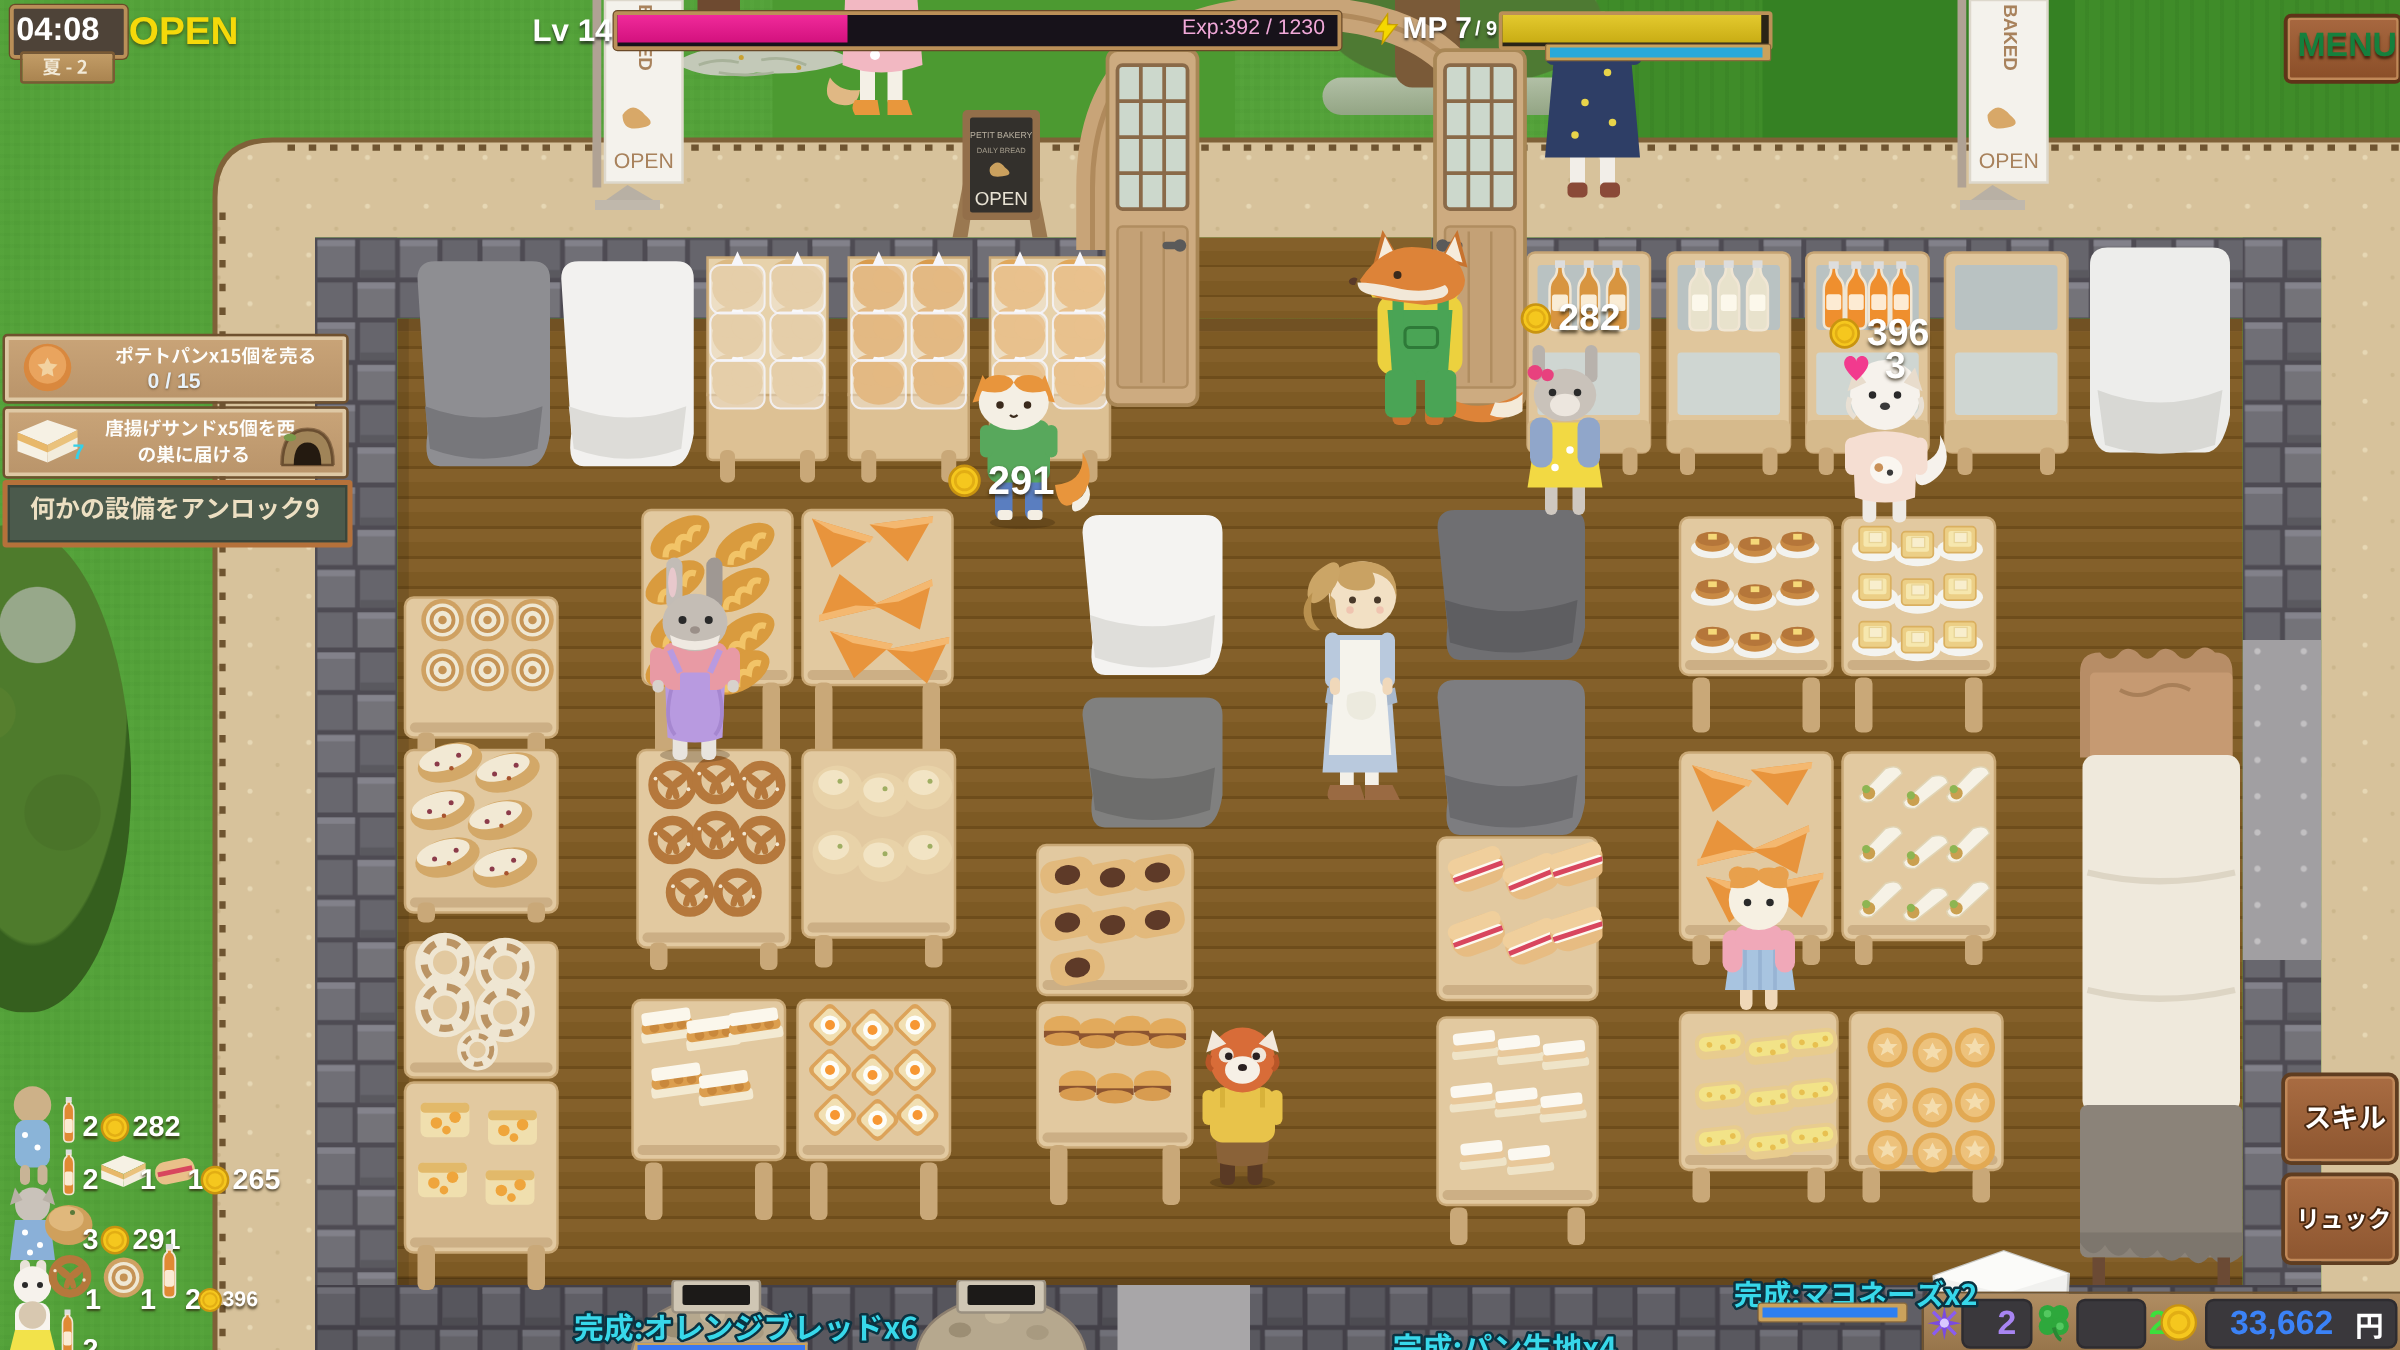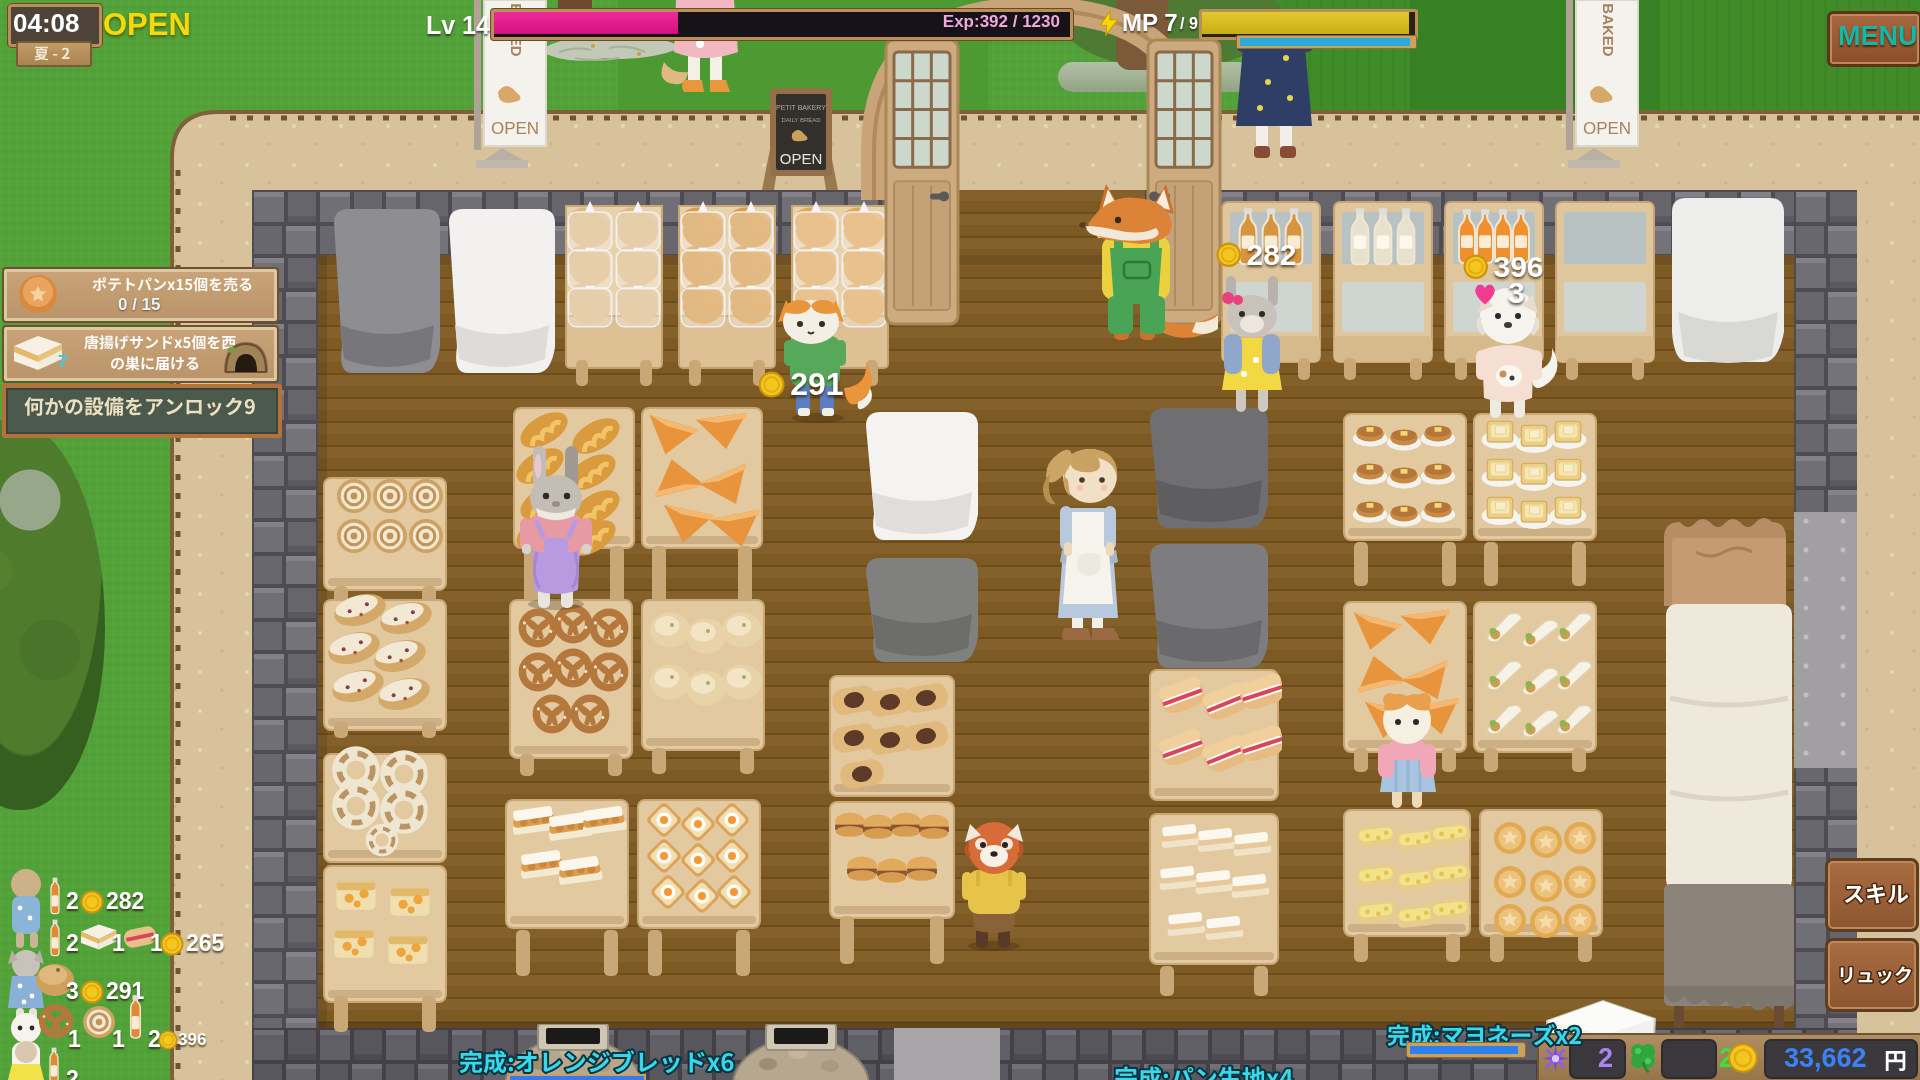--- a/index.html
+++ b/index.html
@@ -1374,39 +1374,39 @@
 <div class="abs" style="left:16px;top:41px;width:72px;height:22px;background:linear-gradient(180deg,#c29c66,#aa8450);
  border:2px solid #7a5a34;border-radius:3px;"></div>
 <svg width="44" height="21" viewBox="0 0 44 21" style="position:absolute;left:30px;top:43px;overflow:visible">
       <path d="M1.1 -12.2H13.9V-10.7H1.1ZM5.2 -3.1Q6.0 -2.2 7.4 -1.6Q8.8 -1.0 10.6 -0.6Q12.5 -0.3 14.7 -0.2Q14.4 0.0 14.1 0.5Q13.8 1.0 13.7 1.3Q11.4 1.2 9.5 0.8Q7.7 0.3 6.2 -0.5Q4.7 -1.3 3.7 -2.5ZM10.3 -3.8H10.7L11.0 -3.9L12.1 -3.2Q11.4 -2.0 10.2 -1.2Q9.0 -0.4 7.5 0.1Q6.1 0.6 4.4 0.9Q2.8 1.2 1.1 1.3Q1.0 1.0 0.8 0.6Q0.6 0.2 0.4 -0.1Q2.0 -0.2 3.5 -0.4Q5.0 -0.6 6.4 -1.0Q7.7 -1.5 8.7 -2.1Q9.7 -2.7 10.3 -3.5ZM5.3 -4.9 7.1 -4.5Q6.1 -3.4 4.8 -2.5Q3.5 -1.7 1.6 -1.1Q1.5 -1.3 1.3 -1.5Q1.1 -1.8 0.9 -2.0Q0.7 -2.2 0.5 -2.3Q2.3 -2.8 3.5 -3.4Q4.7 -4.1 5.3 -4.9ZM6.5 -11.4 8.6 -11.4Q8.4 -10.8 8.2 -10.3Q8.0 -9.8 7.8 -9.4L6.2 -9.5Q6.2 -10.0 6.3 -10.5Q6.4 -11.0 6.5 -11.4ZM4.1 -7.5V-6.9H10.9V-7.5ZM4.1 -5.9V-5.3H10.9V-5.9ZM4.1 -9.1V-8.5H10.9V-9.1ZM2.4 -10.1H12.7V-4.3H2.4ZM5.4 -3.8H11.0V-2.6H4.2Z M19.1 -3.5V-5.1H23.2V-3.5Z M28.0 0.0V-1.3Q29.5 -2.6 30.6 -3.8Q31.7 -4.9 32.2 -5.9Q32.8 -6.9 32.8 -7.8Q32.8 -8.3 32.6 -8.7Q32.4 -9.1 32.0 -9.4Q31.7 -9.6 31.1 -9.6Q30.5 -9.6 30.0 -9.2Q29.5 -8.9 29.1 -8.4L27.9 -9.6Q28.7 -10.5 29.5 -10.9Q30.3 -11.3 31.4 -11.3Q32.5 -11.3 33.3 -10.9Q34.0 -10.5 34.5 -9.7Q34.9 -8.9 34.9 -7.9Q34.9 -6.9 34.4 -5.8Q33.9 -4.8 33.1 -3.8Q32.2 -2.7 31.2 -1.7Q31.6 -1.8 32.1 -1.8Q32.7 -1.9 33.0 -1.9H35.4V0.0Z" transform="translate(4,16)" fill="#f2ead8"></path>
     </svg>
 <div class="txt" style="left:103px;top:7px;font-size:31px;font-weight:bold;color:#f5d90a;text-shadow:0 2px 3px rgba(60,50,0,.6);">OPEN</div>
 <div class="txt" style="left:426px;top:11px;font-size:25px;font-weight:bold;color:#fff;text-shadow:0 2px 2px rgba(30,30,30,.7);">Lv 14</div>
 
 <div class="abs" style="left:491px;top:9px;width:576px;height:25px;background:#17121a;border:3px solid #bb9058;border-radius:3px;box-shadow:0 0 0 1px #6a4a28;">
 <div class="abs" style="left:0;top:0;width:184px;height:22px;background:linear-gradient(180deg,#f02a9a,#d3117e);"></div>
-<div class="txt" style="right:10px;top:0px;font-size:17px;font-weight:bold;color:#f0a8d8;">Exp:392 / 1230</div>
+<div class="txt" style="right:10px;top:0px;font-size:17px;font-weight:normal;color:#f0a8d8;">Exp:392 / 1230</div>
 </div>
 <svg class="abs" style="left:1096px;top:10px" width="26" height="26" viewBox="0 0 24 24">
       <path d="M13 1 L4 14 h6 L9 23 L20 9 h-7 z" fill="#f5d800" stroke="#c8a000" stroke-width="1"></path>
     </svg>
 <div class="txt" style="left:1122px;top:9px;font-size:24px;font-weight:bold;color:#fff;text-shadow:0 2px 2px rgba(30,30,30,.7);">MP 7</div>
 <div class="txt" style="left:1180px;top:15px;font-size:16px;font-weight:bold;color:#fff;text-shadow:0 2px 2px rgba(30,30,30,.7);">/ 9</div>
 
 <div class="abs" style="left:1199px;top:9px;width:213px;height:25px;background:#2a2416;border:3px solid #bb9058;border-radius:3px;">
 <div class="abs" style="left:0;top:0;width:207px;height:22px;background:linear-gradient(180deg,#e3c92e,#c9ad14);"></div>
 </div>
 
 <div class="abs" style="left:1236px;top:35px;width:179px;height:12px;background:#caa25c;border:1px solid #8a6a3c;border-radius:2px;">
 <div class="abs" style="left:3px;top:2px;width:170px;height:8px;background:#2aa9da;"></div>
 </div>
 
 <div class="abs" style="left:1827px;top:11px;width:89px;height:50px;background:linear-gradient(180deg,#a86840,#8a4e28);
  border:3px solid #5f3318;border-radius:6px;box-shadow:inset 0 0 0 2px #c08858;"></div>
-<div class="txt" style="left:1838px;top:21px;font-size:27px;font-weight:bold;color:#14b8a6;text-shadow:0 2px 2px #4a2810;text-align:center;">MENU</div>
+<div class="txt" style="left:1838px;top:21px;font-size:27px;font-weight:bold;color:#15803d;text-shadow:0 2px 2px #4a2810;text-align:center;">MENU</div>
 <div class="abs" style="left:2px;top:267px;width:273px;height:52px;background:linear-gradient(180deg,#c9a478,#b9946a);border:2px solid #6f512f;border-radius:4px;box-shadow:inset 0 0 0 3px #dec8a4;"></div>
 <svg class="abs" style="left:16px;top:272px" width="44" height="44" viewBox="0 0 44 44">
 <circle cx="22" cy="22" r="19" fill="#d9883e"></circle>
       <circle cx="22" cy="20" r="15" fill="#e9a45e"></circle>
 <path d="M22 14 l2.4 4.8 l5.6 0.8 l-4 4 l0.8 5.6 l-4.8 -2.4 l-4.8 2.4 l0.8 -5.6 l-4 -4 l5.6 -0.8 z" fill="#f2d2a0"></path>
     </svg>
 <svg width="169" height="21" viewBox="0 0 169 21" style="position:absolute;left:88px;top:274px;overflow:visible">
       <path d="M11.6 -11.2Q11.6 -10.9 11.9 -10.7Q12.1 -10.4 12.4 -10.4Q12.8 -10.4 13.0 -10.7Q13.3 -10.9 13.3 -11.2Q13.3 -11.6 13.0 -11.8Q12.8 -12.1 12.4 -12.1Q12.1 -12.1 11.9 -11.8Q11.6 -11.6 11.6 -11.2ZM10.7 -11.2Q10.7 -11.7 10.9 -12.1Q11.2 -12.5 11.6 -12.7Q12.0 -13.0 12.4 -13.0Q12.9 -13.0 13.3 -12.7Q13.7 -12.5 13.9 -12.1Q14.2 -11.7 14.2 -11.2Q14.2 -10.8 13.9 -10.4Q13.7 -10.0 13.3 -9.7Q12.9 -9.5 12.4 -9.5Q12.0 -9.5 11.6 -9.7Q11.2 -10.0 10.9 -10.4Q10.7 -10.8 10.7 -11.2ZM8.6 -11.8Q8.6 -11.7 8.6 -11.5Q8.6 -11.3 8.5 -11.0Q8.5 -10.7 8.5 -10.5Q8.5 -10.1 8.5 -9.5Q8.5 -9.0 8.5 -8.5Q8.5 -7.9 8.5 -7.5Q8.5 -7.2 8.5 -6.7Q8.5 -6.1 8.5 -5.4Q8.5 -4.8 8.5 -4.0Q8.5 -3.3 8.5 -2.6Q8.5 -2.0 8.5 -1.4Q8.5 -0.9 8.5 -0.5Q8.5 0.1 8.1 0.5Q7.7 0.9 6.9 0.9Q6.5 0.9 6.1 0.8Q5.7 0.8 5.3 0.8Q4.9 0.8 4.5 0.7L4.3 -1.1Q4.8 -1.0 5.3 -1.0Q5.7 -1.0 6.0 -1.0Q6.3 -1.0 6.4 -1.1Q6.5 -1.2 6.5 -1.5Q6.5 -1.6 6.5 -2.1Q6.5 -2.5 6.5 -3.1Q6.5 -3.7 6.5 -4.4Q6.5 -5.1 6.5 -5.8Q6.5 -6.4 6.5 -6.9Q6.5 -7.3 6.5 -7.5Q6.5 -7.8 6.5 -8.3Q6.5 -8.9 6.5 -9.5Q6.5 -10.1 6.5 -10.5Q6.5 -10.8 6.5 -11.2Q6.5 -11.6 6.4 -11.8ZM1.3 -9.4Q1.6 -9.4 2.0 -9.4Q2.4 -9.3 2.7 -9.3Q2.9 -9.3 3.5 -9.3Q4.0 -9.3 4.8 -9.3Q5.5 -9.3 6.4 -9.3Q7.3 -9.3 8.2 -9.3Q9.1 -9.3 9.9 -9.3Q10.6 -9.3 11.2 -9.3Q11.8 -9.3 12.0 -9.3Q12.3 -9.3 12.7 -9.4Q13.2 -9.4 13.5 -9.4V-7.5Q13.1 -7.5 12.7 -7.5Q12.3 -7.5 12.0 -7.5Q11.8 -7.5 11.2 -7.5Q10.7 -7.5 9.9 -7.5Q9.1 -7.5 8.2 -7.5Q7.3 -7.5 6.5 -7.5Q5.6 -7.5 4.8 -7.5Q4.0 -7.5 3.5 -7.5Q3.0 -7.5 2.7 -7.5Q2.4 -7.5 2.0 -7.5Q1.6 -7.5 1.3 -7.5ZM5.1 -5.4Q4.9 -4.9 4.5 -4.3Q4.1 -3.7 3.7 -3.1Q3.3 -2.5 2.9 -2.0Q2.5 -1.5 2.2 -1.2L0.6 -2.3Q1.0 -2.7 1.4 -3.1Q1.8 -3.6 2.1 -4.1Q2.5 -4.6 2.9 -5.2Q3.2 -5.7 3.4 -6.2ZM11.6 -6.2Q11.9 -5.9 12.2 -5.4Q12.5 -4.9 12.9 -4.3Q13.3 -3.7 13.6 -3.2Q13.9 -2.7 14.1 -2.3L12.4 -1.3Q12.1 -1.8 11.8 -2.4Q11.5 -2.9 11.2 -3.5Q10.8 -4.0 10.5 -4.5Q10.2 -5.0 9.9 -5.3Z M18.0 -11.5Q18.4 -11.5 18.8 -11.4Q19.3 -11.4 19.6 -11.4Q19.9 -11.4 20.5 -11.4Q21.1 -11.4 21.9 -11.4Q22.7 -11.4 23.4 -11.4Q24.2 -11.4 24.8 -11.4Q25.4 -11.4 25.6 -11.4Q26.0 -11.4 26.5 -11.4Q26.9 -11.4 27.3 -11.5V-9.6Q26.9 -9.6 26.5 -9.6Q26.0 -9.6 25.6 -9.6Q25.4 -9.6 24.8 -9.6Q24.2 -9.6 23.4 -9.6Q22.7 -9.6 21.9 -9.6Q21.1 -9.6 20.5 -9.6Q19.9 -9.6 19.6 -9.6Q19.2 -9.6 18.8 -9.6Q18.4 -9.6 18.0 -9.6ZM16.3 -7.7Q16.6 -7.6 17.0 -7.6Q17.4 -7.6 17.7 -7.6Q17.9 -7.6 18.5 -7.6Q19.1 -7.6 19.9 -7.6Q20.7 -7.6 21.7 -7.6Q22.6 -7.6 23.6 -7.6Q24.5 -7.6 25.4 -7.6Q26.2 -7.6 26.8 -7.6Q27.3 -7.6 27.5 -7.6Q27.8 -7.6 28.2 -7.6Q28.6 -7.6 28.9 -7.7V-5.7Q28.6 -5.7 28.2 -5.8Q27.9 -5.8 27.5 -5.8Q27.3 -5.8 26.8 -5.8Q26.2 -5.8 25.4 -5.8Q24.5 -5.8 23.6 -5.8Q22.6 -5.8 21.7 -5.8Q20.7 -5.8 19.9 -5.8Q19.1 -5.8 18.5 -5.8Q17.9 -5.8 17.7 -5.8Q17.4 -5.8 17.0 -5.7Q16.6 -5.7 16.3 -5.7ZM24.0 -6.6Q24.0 -5.2 23.7 -4.0Q23.4 -2.8 23.0 -1.9Q22.7 -1.4 22.2 -0.9Q21.8 -0.3 21.2 0.2Q20.6 0.6 20.0 1.0L18.2 -0.3Q19.0 -0.6 19.7 -1.2Q20.5 -1.8 20.9 -2.4Q21.5 -3.3 21.7 -4.4Q21.9 -5.4 21.9 -6.6Z M34.7 -1.4Q34.7 -1.7 34.7 -2.4Q34.7 -3.0 34.7 -3.9Q34.7 -4.8 34.7 -5.7Q34.7 -6.6 34.7 -7.5Q34.7 -8.4 34.7 -9.1Q34.7 -9.7 34.7 -10.1Q34.7 -10.5 34.7 -11.0Q34.6 -11.5 34.6 -11.9H36.9Q36.9 -11.5 36.8 -11.0Q36.8 -10.5 36.8 -10.1Q36.8 -9.6 36.8 -8.9Q36.8 -8.2 36.8 -7.3Q36.8 -6.5 36.8 -5.5Q36.8 -4.6 36.8 -3.8Q36.8 -3.0 36.8 -2.3Q36.8 -1.7 36.8 -1.4Q36.8 -1.2 36.8 -0.8Q36.8 -0.5 36.8 -0.1Q36.9 0.3 36.9 0.7H34.6Q34.6 0.2 34.7 -0.4Q34.7 -1.0 34.7 -1.4ZM36.3 -8.0Q37.1 -7.8 38.0 -7.5Q38.9 -7.2 39.9 -6.8Q40.8 -6.5 41.6 -6.1Q42.5 -5.8 43.0 -5.5L42.2 -3.4Q41.5 -3.8 40.8 -4.1Q40.0 -4.5 39.2 -4.8Q38.4 -5.1 37.7 -5.4Q36.9 -5.6 36.3 -5.8Z M57.0 -10.8Q57.0 -10.4 57.3 -10.2Q57.5 -9.9 57.9 -9.9Q58.2 -9.9 58.5 -10.2Q58.8 -10.4 58.8 -10.8Q58.8 -11.2 58.5 -11.4Q58.2 -11.7 57.9 -11.7Q57.5 -11.7 57.3 -11.4Q57.0 -11.2 57.0 -10.8ZM56.1 -10.8Q56.1 -11.3 56.3 -11.7Q56.6 -12.1 57.0 -12.3Q57.4 -12.6 57.9 -12.6Q58.4 -12.6 58.8 -12.3Q59.2 -12.1 59.4 -11.7Q59.7 -11.3 59.7 -10.8Q59.7 -10.3 59.4 -9.9Q59.2 -9.5 58.8 -9.2Q58.4 -9.0 57.9 -9.0Q57.4 -9.0 57.0 -9.2Q56.6 -9.5 56.3 -9.9Q56.1 -10.3 56.1 -10.8ZM47.9 -4.7Q48.1 -5.3 48.4 -6.0Q48.6 -6.7 48.8 -7.4Q49.0 -8.2 49.1 -8.9Q49.2 -9.7 49.3 -10.4L51.5 -9.9Q51.4 -9.7 51.4 -9.4Q51.3 -9.1 51.2 -8.9Q51.2 -8.6 51.1 -8.4Q51.1 -8.0 50.9 -7.5Q50.8 -6.9 50.6 -6.3Q50.4 -5.7 50.2 -5.0Q50.1 -4.4 49.9 -3.9Q49.6 -3.2 49.2 -2.4Q48.9 -1.6 48.4 -0.9Q48.0 -0.2 47.6 0.4L45.5 -0.5Q46.3 -1.4 46.9 -2.6Q47.5 -3.7 47.9 -4.7ZM55.3 -5.0Q55.1 -5.6 54.8 -6.2Q54.5 -6.9 54.2 -7.6Q53.9 -8.3 53.6 -8.9Q53.4 -9.5 53.1 -9.9L55.1 -10.6Q55.3 -10.1 55.6 -9.5Q55.9 -8.9 56.2 -8.2Q56.5 -7.5 56.8 -6.9Q57.1 -6.2 57.3 -5.6Q57.5 -5.1 57.8 -4.5Q58.0 -3.8 58.2 -3.1Q58.5 -2.3 58.7 -1.7Q58.9 -1.0 59.1 -0.4L56.8 0.3Q56.6 -0.6 56.4 -1.5Q56.1 -2.4 55.9 -3.3Q55.6 -4.2 55.3 -5.0Z M63.6 -11.4Q64.0 -11.1 64.5 -10.7Q65.1 -10.3 65.6 -9.9Q66.2 -9.4 66.7 -9.0Q67.2 -8.6 67.5 -8.2L66.0 -6.7Q65.7 -7.0 65.2 -7.4Q64.7 -7.9 64.2 -8.3Q63.7 -8.8 63.1 -9.2Q62.6 -9.6 62.2 -9.9ZM61.7 -1.4Q62.9 -1.6 63.9 -1.9Q65.0 -2.2 65.9 -2.6Q66.8 -2.9 67.5 -3.4Q68.8 -4.1 69.8 -5.1Q70.9 -6.1 71.7 -7.1Q72.5 -8.2 73.0 -9.2L74.1 -7.1Q73.5 -6.1 72.7 -5.1Q71.9 -4.1 70.8 -3.2Q69.8 -2.3 68.6 -1.5Q67.8 -1.1 66.9 -0.7Q66.0 -0.3 65.0 0.1Q64.1 0.4 63.0 0.6Z M75.2 0.0 77.9 -4.4 75.4 -8.4H77.8L78.6 -6.9Q78.8 -6.6 79.0 -6.2Q79.2 -5.8 79.4 -5.5H79.4Q79.6 -5.8 79.7 -6.2Q79.9 -6.6 80.0 -6.9L80.7 -8.4H83.0L80.6 -4.1L83.2 0.0H80.8L79.9 -1.6Q79.7 -1.9 79.5 -2.3Q79.3 -2.7 79.1 -3.0H79.0Q78.8 -2.7 78.7 -2.3Q78.5 -1.9 78.3 -1.6L77.5 0.0Z M84.7 0.0V-1.8H87.1V-8.8H85.0V-10.2Q85.9 -10.3 86.5 -10.6Q87.1 -10.8 87.6 -11.1H89.3V-1.8H91.3V0.0Z M96.4 0.2Q95.6 0.2 94.9 0.0Q94.2 -0.2 93.6 -0.6Q93.1 -0.9 92.7 -1.3L93.7 -2.7Q94.0 -2.4 94.4 -2.1Q94.7 -1.9 95.2 -1.7Q95.6 -1.6 96.1 -1.6Q96.7 -1.6 97.2 -1.8Q97.6 -2.1 97.8 -2.5Q98.1 -3.0 98.1 -3.6Q98.1 -4.6 97.6 -5.1Q97.1 -5.6 96.2 -5.6Q95.7 -5.6 95.4 -5.5Q95.1 -5.4 94.6 -5.1L93.6 -5.7L93.9 -11.1H99.8V-9.3H95.8L95.6 -6.9Q95.9 -7.1 96.2 -7.1Q96.5 -7.2 96.9 -7.2Q97.8 -7.2 98.6 -6.8Q99.4 -6.5 99.8 -5.7Q100.3 -4.9 100.3 -3.7Q100.3 -2.5 99.8 -1.6Q99.2 -0.7 98.3 -0.3Q97.5 0.2 96.4 0.2Z M106.2 -12.0H115.2V1.2H113.5V-10.4H107.9V1.3H106.2ZM108.3 -8.6H113.2V-7.3H108.3ZM107.1 -1.1H114.3V0.5H107.1ZM110.0 -10.1H111.4V-5.3H110.0ZM109.9 -4.7V-3.2H111.5V-4.7ZM108.6 -6.0H112.8V-1.9H108.6ZM104.4 -12.7 106.0 -12.2Q105.6 -10.9 105.0 -9.6Q104.4 -8.3 103.6 -7.1Q102.9 -5.9 102.1 -5.1Q102.1 -5.3 101.9 -5.7Q101.8 -6.0 101.6 -6.4Q101.4 -6.8 101.3 -7.0Q101.9 -7.7 102.5 -8.6Q103.1 -9.5 103.5 -10.6Q104.0 -11.6 104.4 -12.7ZM103.1 -8.6 104.8 -10.3 104.8 -10.3V1.4H103.1Z M123.4 -12.0Q123.3 -11.6 123.2 -11.0Q123.0 -10.3 122.7 -9.5Q122.5 -9.0 122.2 -8.4Q121.8 -7.8 121.5 -7.3Q121.7 -7.4 122.0 -7.5Q122.3 -7.6 122.7 -7.6Q123.0 -7.6 123.2 -7.6Q124.2 -7.6 124.8 -7.1Q125.4 -6.5 125.4 -5.5Q125.4 -5.2 125.4 -4.7Q125.4 -4.3 125.4 -3.8Q125.5 -3.4 125.5 -2.9Q125.5 -2.5 125.5 -2.1H123.7Q123.7 -2.4 123.7 -2.7Q123.7 -3.1 123.7 -3.4Q123.8 -3.8 123.8 -4.2Q123.8 -4.6 123.8 -4.9Q123.8 -5.6 123.4 -5.9Q123.0 -6.2 122.5 -6.2Q121.9 -6.2 121.3 -5.8Q120.6 -5.5 120.2 -5.1Q119.9 -4.8 119.5 -4.4Q119.2 -4.0 118.8 -3.5L117.2 -4.7Q118.2 -5.6 118.9 -6.4Q119.6 -7.2 120.1 -8.1Q120.6 -8.9 120.9 -9.7Q121.1 -10.3 121.3 -11.0Q121.4 -11.6 121.4 -12.2ZM117.8 -10.6Q118.4 -10.6 119.1 -10.5Q119.8 -10.5 120.4 -10.5Q121.4 -10.5 122.6 -10.5Q123.8 -10.6 125.0 -10.7Q126.2 -10.8 127.3 -11.0L127.3 -9.2Q126.5 -9.1 125.6 -9.0Q124.6 -8.9 123.7 -8.9Q122.7 -8.8 121.9 -8.8Q121.0 -8.8 120.3 -8.8Q120.0 -8.8 119.6 -8.8Q119.1 -8.8 118.7 -8.8Q118.2 -8.9 117.8 -8.9ZM129.7 -6.4Q129.4 -6.3 129.1 -6.2Q128.8 -6.1 128.5 -6.0Q128.1 -5.9 127.9 -5.8Q127.1 -5.5 126.2 -5.1Q125.2 -4.7 124.1 -4.1Q123.5 -3.8 123.0 -3.4Q122.5 -3.1 122.3 -2.7Q122.0 -2.4 122.0 -1.9Q122.0 -1.6 122.2 -1.4Q122.3 -1.2 122.6 -1.1Q122.9 -1.0 123.3 -0.9Q123.7 -0.9 124.2 -0.9Q125.2 -0.9 126.3 -1.0Q127.5 -1.1 128.5 -1.3L128.4 0.6Q127.9 0.7 127.2 0.7Q126.5 0.8 125.7 0.8Q124.9 0.9 124.2 0.9Q123.0 0.9 122.1 0.6Q121.1 0.4 120.6 -0.1Q120.1 -0.7 120.1 -1.6Q120.1 -2.4 120.4 -3.1Q120.8 -3.7 121.4 -4.2Q122.0 -4.7 122.6 -5.1Q123.3 -5.5 124.0 -5.9Q124.7 -6.2 125.3 -6.5Q125.8 -6.7 126.3 -6.9Q126.8 -7.1 127.2 -7.4Q127.7 -7.5 128.1 -7.7Q128.5 -7.9 128.9 -8.1Z M132.0 -11.5H145.3V-9.9H132.0ZM133.4 -8.9H143.9V-7.4H133.4ZM132.2 -6.6H145.1V-3.4H143.3V-5.0H133.9V-3.4H132.2ZM137.6 -12.7H139.5V-8.1H137.6ZM139.4 -4.5H141.2V-1.0Q141.2 -0.6 141.3 -0.5Q141.5 -0.5 141.9 -0.5Q141.9 -0.5 142.2 -0.5Q142.4 -0.5 142.6 -0.5Q142.8 -0.5 143.1 -0.5Q143.3 -0.5 143.4 -0.5Q143.6 -0.5 143.7 -0.6Q143.9 -0.7 143.9 -1.1Q144.0 -1.5 144.0 -2.2Q144.2 -2.1 144.5 -2.0Q144.8 -1.8 145.1 -1.7Q145.4 -1.6 145.6 -1.6Q145.5 -0.5 145.3 0.1Q145.1 0.7 144.7 0.9Q144.2 1.2 143.5 1.2Q143.4 1.2 143.1 1.2Q142.9 1.2 142.6 1.2Q142.3 1.2 142.0 1.2Q141.7 1.2 141.6 1.2Q140.7 1.2 140.3 1.0Q139.8 0.8 139.6 0.3Q139.4 -0.2 139.4 -1.0ZM135.7 -4.5H137.6Q137.5 -3.4 137.3 -2.5Q137.1 -1.5 136.5 -0.8Q136.0 -0.1 135.1 0.5Q134.1 1.0 132.6 1.4Q132.5 1.2 132.3 0.9Q132.2 0.6 132.0 0.3Q131.8 0.0 131.6 -0.2Q132.9 -0.4 133.7 -0.8Q134.5 -1.2 134.9 -1.7Q135.3 -2.3 135.5 -3.0Q135.6 -3.7 135.7 -4.5Z M149.4 -11.4Q149.7 -11.4 150.1 -11.4Q150.5 -11.4 150.8 -11.4Q151.0 -11.4 151.5 -11.4Q152.0 -11.4 152.6 -11.4Q153.2 -11.4 153.8 -11.4Q154.4 -11.4 154.9 -11.5Q155.4 -11.5 155.7 -11.5Q156.1 -11.5 156.4 -11.6Q156.7 -11.6 156.8 -11.7L157.8 -10.3Q157.5 -10.2 157.2 -10.0Q157.0 -9.8 156.7 -9.6Q156.4 -9.4 156.0 -9.1Q155.6 -8.8 155.1 -8.4Q154.6 -8.0 154.2 -7.6Q153.8 -7.3 153.4 -7.0Q153.8 -7.1 154.1 -7.1Q154.5 -7.2 154.8 -7.2Q156.1 -7.2 157.1 -6.7Q158.1 -6.2 158.7 -5.3Q159.3 -4.5 159.3 -3.4Q159.3 -2.2 158.7 -1.2Q158.1 -0.3 156.9 0.3Q155.7 0.9 153.9 0.9Q152.8 0.9 152.0 0.6Q151.2 0.3 150.7 -0.3Q150.2 -0.8 150.2 -1.6Q150.2 -2.2 150.5 -2.7Q150.9 -3.3 151.5 -3.6Q152.1 -3.9 152.9 -3.9Q153.9 -3.9 154.6 -3.5Q155.4 -3.1 155.7 -2.4Q156.1 -1.7 156.1 -0.9L154.4 -0.7Q154.4 -1.5 154.0 -2.0Q153.6 -2.5 152.9 -2.5Q152.5 -2.5 152.2 -2.3Q152.0 -2.1 152.0 -1.8Q152.0 -1.4 152.4 -1.1Q152.8 -0.8 153.5 -0.8Q154.8 -0.8 155.6 -1.1Q156.5 -1.4 156.9 -2.0Q157.3 -2.6 157.3 -3.4Q157.3 -4.1 156.9 -4.6Q156.5 -5.1 155.8 -5.4Q155.1 -5.7 154.2 -5.7Q153.4 -5.7 152.6 -5.5Q151.9 -5.2 151.3 -4.8Q150.6 -4.4 150.0 -3.9Q149.4 -3.3 148.8 -2.6L147.5 -4.0Q147.9 -4.4 148.4 -4.8Q148.9 -5.2 149.4 -5.6Q149.9 -6.1 150.4 -6.5Q150.9 -6.9 151.2 -7.2Q151.5 -7.4 152.0 -7.8Q152.4 -8.1 152.8 -8.5Q153.3 -8.8 153.7 -9.2Q154.1 -9.5 154.4 -9.8Q154.1 -9.8 153.8 -9.7Q153.4 -9.7 153.0 -9.7Q152.5 -9.7 152.1 -9.7Q151.7 -9.7 151.3 -9.6Q151.0 -9.6 150.7 -9.6Q150.4 -9.6 150.1 -9.5Q149.8 -9.5 149.5 -9.5Z" transform="translate(4,16)" fill="#fdfdfb"></path>
     </svg>
 <div class="txt" style="left:118px;top:295px;font-size:17px;font-weight:bold;color:#e8f2fa;text-shadow:0 1px 2px rgba(60,40,20,.6);">0 / 15</div>

